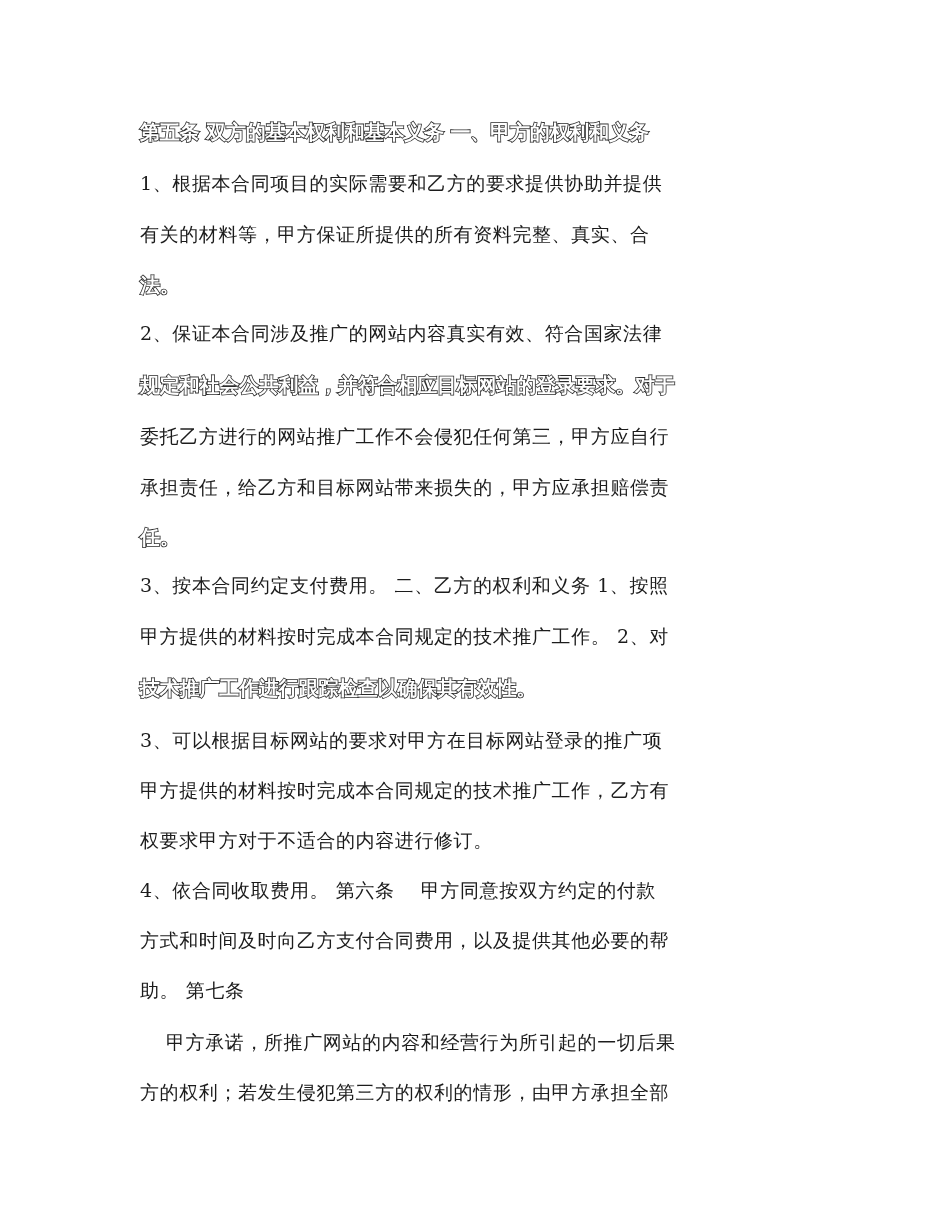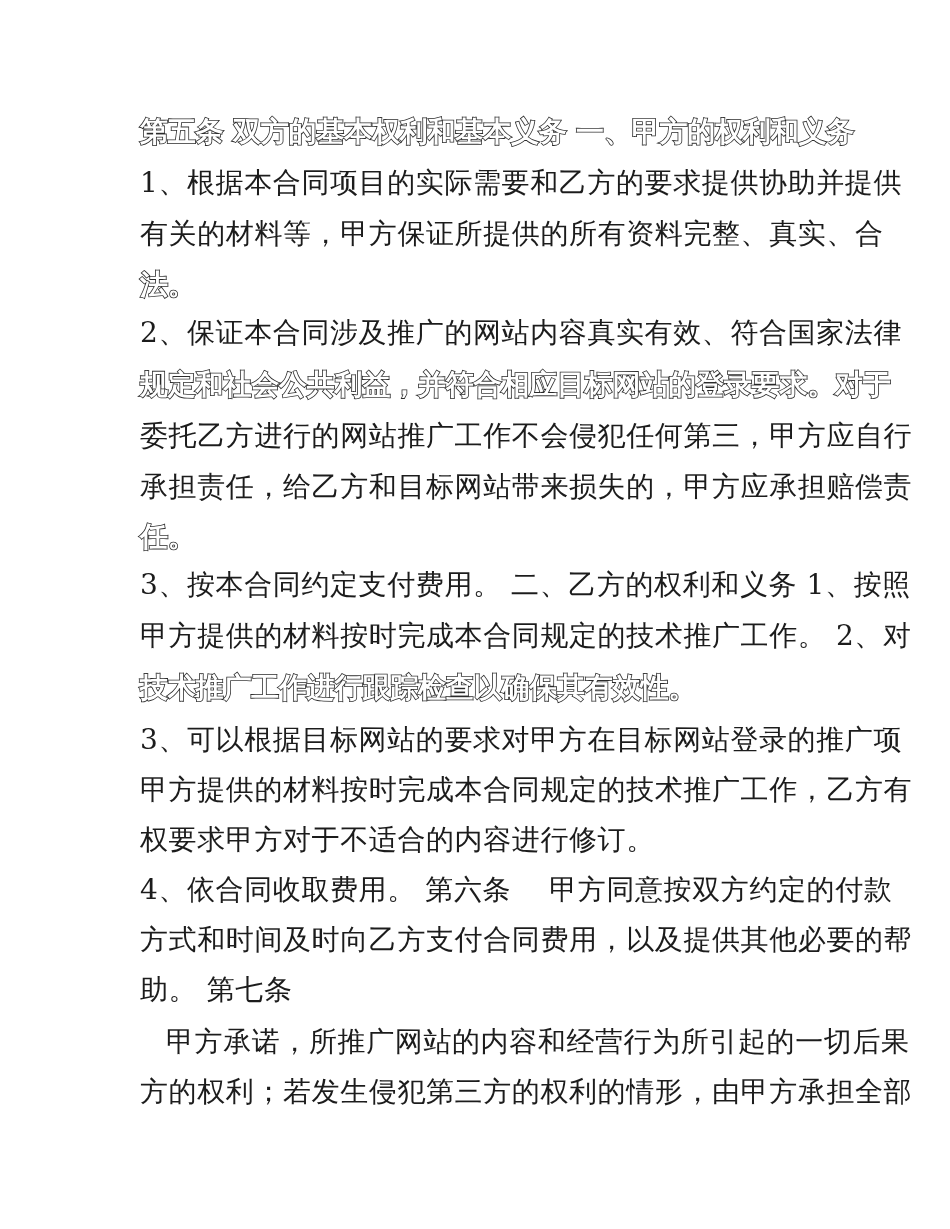--- a/index.html
+++ b/index.html
@@ -20,34 +20,34 @@
       left: 0; top: 0;
       width: 950px;
       height: 1229px;
       background: #ffffff;
     }
     .line {
       position: absolute;
       left: 140px;
       width: 690px;
       height: 40px;
-      font-size: 28px;
+      font-size: 19px;
       line-height: 40px;
       white-space: nowrap;
       letter-spacing: 0.6px;
       color: #1c1c1c;
     }
     .line.outline {
       font-family: "DejaVu Sans", "Liberation Sans", sans-serif;
       font-weight: bold;
       color: #ffffff;
       -webkit-text-stroke: 1.6px #2a2a2a;
       paint-order: stroke fill;
       letter-spacing: -0.2px;
-      font-size: 28px;
+      font-size: 20px;
     }
     .line.indent { padding-left: 26px; box-sizing: border-box; }
   </style>
 </head>
 <body>
 
 <div class="page">
   <div class="line outline" style="top:112px">第五条 双方的基本权利和基本义务 一、甲方的权利和义务</div>
   <div class="line" style="top:163px">1、根据本合同项目的实际需要和乙方的要求提供协助并提供</div>
   <div class="line" style="top:214px">有关的材料等，甲方保证所提供的所有资料完整、真实、合</div>

